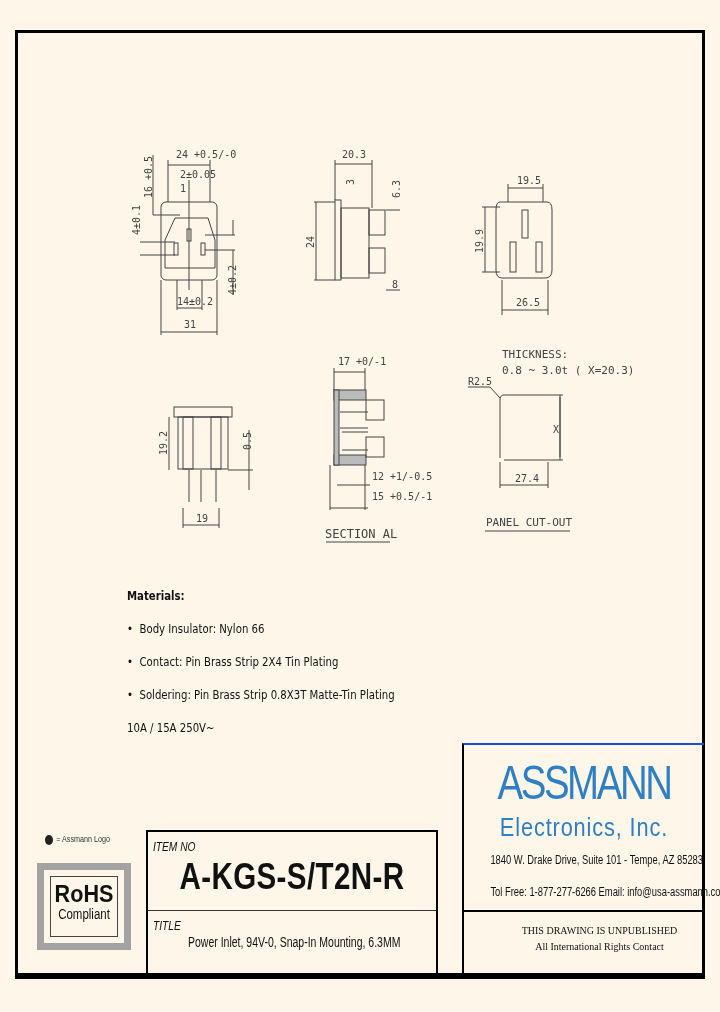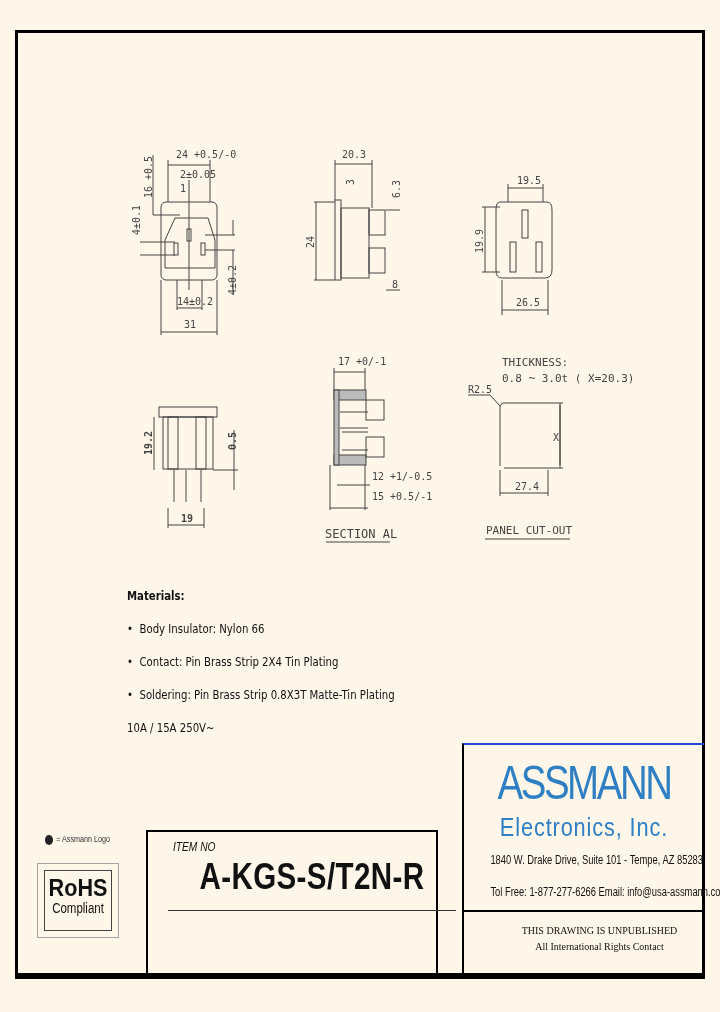--- a/index.html
+++ b/index.html
@@ -9,26 +9,26 @@
   .drw svg { overflow:visible; }
   .dim { font-family:"DejaVu Sans Mono", monospace; font-size:10px; fill:#444; }
   .lbl { font-family:"DejaVu Sans Mono", monospace; fill:#444; }
   .materials { position:absolute; left:127px; top:588px; font-family:"DejaVu Sans", sans-serif; font-size:13px; transform:scaleX(0.78); transform-origin:left top; }
   .materials .head { font-weight:bold; margin-bottom:18px; }
   .materials .item { margin-bottom:18px; white-space:nowrap; }
   .materials .item .bullet { display:inline-block; width:16px; }
   .materials .rating { white-space:nowrap; }
   .logo-note { position:absolute; left:45px; top:834px; font-size:9px; color:#333; transform:scaleX(0.8); transform-origin:left top; white-space:nowrap; }
   .logo-note .glyph { display:inline-block; width:10px; height:10px; border-radius:50%; background:#222; vertical-align:middle; margin-right:4px; }
-  .rohs-outer { position:absolute; left:37px; top:863px; width:80px; height:73px; border:1px solid #a3a3a3; }
+  .rohs-outer { position:absolute; left:37px; top:863px; width:80px; height:73px; border:7px solid #a3a3a3; }
   .rohs-inner { position:absolute; left:6px; top:6px; width:66px; height:59px; border:1px solid #444; text-align:center; }
   .rohs-big { font-weight:bold; font-size:24px; margin-top:3px; letter-spacing:0; transform:scaleX(0.9); }
   .rohs-small { font-size:14px; transform:scaleX(0.82); margin-top:-2px; }
   .itembox { position:absolute; left:146px; top:830px; width:288px; height:143px; border:2px solid #000; border-bottom:none; }
-  .itembox .row1 { position:absolute; left:0; top:0; width:100%; height:78px; border-bottom:1px solid #333;margin-left:20px; }
+  .itembox .row1 { position:absolute; left:0; top:0; width:100%; height:78px; border-bottom:1px solid #333; }
   .itembox .lab { position:absolute; left:5px; top:8px; font-style:italic; font-size:12px; transform:scaleX(0.85); transform-origin:left top; }
   .itembox .itemno { position:absolute; left:0; right:0; top:24px; text-align:center; font-weight:bold; font-size:36px; transform:scaleX(0.82); letter-spacing:0.5px; }
   .itembox .row2 { position:absolute; left:0; top:79px; width:100%; height:64px; }
   .itembox .title { position:absolute; left:40px; top:23px; font-size:14px; white-space:nowrap; transform:scaleX(0.75); transform-origin:left top; }
   .corpbox { position:absolute; left:462px; top:743px; width:240px; height:230px; border-left:2px solid #000; border-top:2px solid #1d4ed8; }
   .corpbox .divider { position:absolute; left:0; top:165px; width:100%; height:2px; background:#000; }
   .brand { position:absolute; left:0; right:0; top:14px; text-align:center; font-size:48px; color:#2e7fc3; letter-spacing:-3px; transform:scaleX(0.8); line-height:48px; }
   .brand-sub { position:absolute; left:0; right:0; top:68px; text-align:center; font-size:25px; color:#2e7fc3; letter-spacing:1px; transform:scaleX(0.87); }
   .addr { position:absolute; left:0; right:0; top:108px; text-align:center; font-size:12px; transform:scaleX(0.78); white-space:nowrap; }
   .contact { position:absolute; left:0; right:0; top:140px; text-align:center; font-size:12px; transform:scaleX(0.78); white-space:nowrap; }
@@ -119,21 +119,21 @@
       <line x1="32" y1="150" x2="78" y2="150"></line>
       <line x1="32" y1="120" x2="32" y2="155"></line>
       <line x1="78" y1="120" x2="78" y2="155"></line>
     </g>
     <text class="dim" x="47" y="24">19.5</text>
     <text class="dim" x="0" y="0" transform="translate(13,93) rotate(-90)">19.9</text>
     <text class="dim" x="46" y="146">26.5</text>
   </svg>
 </div>
 
-<div class="drw" style="left:128px;top:390px;font-weight:bold;">
+<div class="drw" style="left:143px;top:390px;">
   <svg width="130" height="150">
     <g stroke="#444" fill="none" stroke-width="1">
       <rect x="31" y="17" width="58" height="10"></rect>
       <rect x="35" y="27" width="50" height="52"></rect>
       <rect x="40" y="27" width="10" height="52"></rect>
       <rect x="68" y="27" width="10" height="52"></rect>
       <line x1="46" y1="80" x2="46" y2="112"></line>
       <line x1="58" y1="80" x2="58" y2="112"></line>
       <line x1="73" y1="80" x2="73" y2="112"></line>
       <line x1="26" y1="27" x2="26" y2="80"></line>
@@ -167,21 +167,21 @@
       <line x1="20" y1="168" x2="58" y2="168"></line>
       <line x1="16" y1="202" x2="80" y2="202"></line>
     </g>
     <text class="dim" x="28" y="25">17 +0/-1</text>
     <text class="dim" x="62" y="140">12 +1/-0.5</text>
     <text class="dim" x="62" y="160">15 +0.5/-1</text>
     <text class="lbl" x="15" y="198" font-size="12">SECTION AL</text>
   </svg>
 </div>
 
-<div class="drw" style="left:460px;top:340px;margin-top:8px;">
+<div class="drw" style="left:460px;top:340px;">
   <svg width="180" height="200">
     <g stroke="#444" fill="none" stroke-width="1">
       <path d="M44 55 L95 55 M100 57 L100 117 M44 120 L95 120 M40 60 L40 118"></path>
       <path d="M40 60 Q40 55 44 55"></path>
       <path d="M8 47 L30 47 L40 58"></path>
       <line x1="95" y1="55" x2="103" y2="55"></line>
       <line x1="95" y1="120" x2="103" y2="120"></line>
       <line x1="100" y1="55" x2="100" y2="120"></line>
       <line x1="40" y1="145" x2="88" y2="145"></line>
       <line x1="40" y1="122" x2="40" y2="148"></line>
@@ -214,20 +214,24 @@
     <div class="rohs-big">RoHS</div>
     <div class="rohs-small">Compliant</div>
   </div>
 </div>
 
 <div class="itembox">
   <div class="row1">
     <div class="lab">ITEM NO</div>
     <div class="itemno">A-KGS-S/T2N-R</div>
   </div>
+  <div class="row2">
+    <div class="lab">TITLE</div>
+    <div class="title">Power Inlet, 94V-0, Snap-In Mounting, 6.3MM</div>
+  </div>
 </div>
 
 <div class="corpbox">
   <div class="brand">ASSMANN</div>
   <div class="brand-sub">Electronics, Inc.</div>
   <div class="addr">1840 W. Drake Drive, Suite 101 - Tempe, AZ 85283</div>
   <div class="contact">Tol Free: 1-877-277-6266   Email: info@usa-assmann.com</div>
   <div class="divider"></div>
   <div class="legal">
     <div>THIS DRAWING IS UNPUBLISHED</div>

